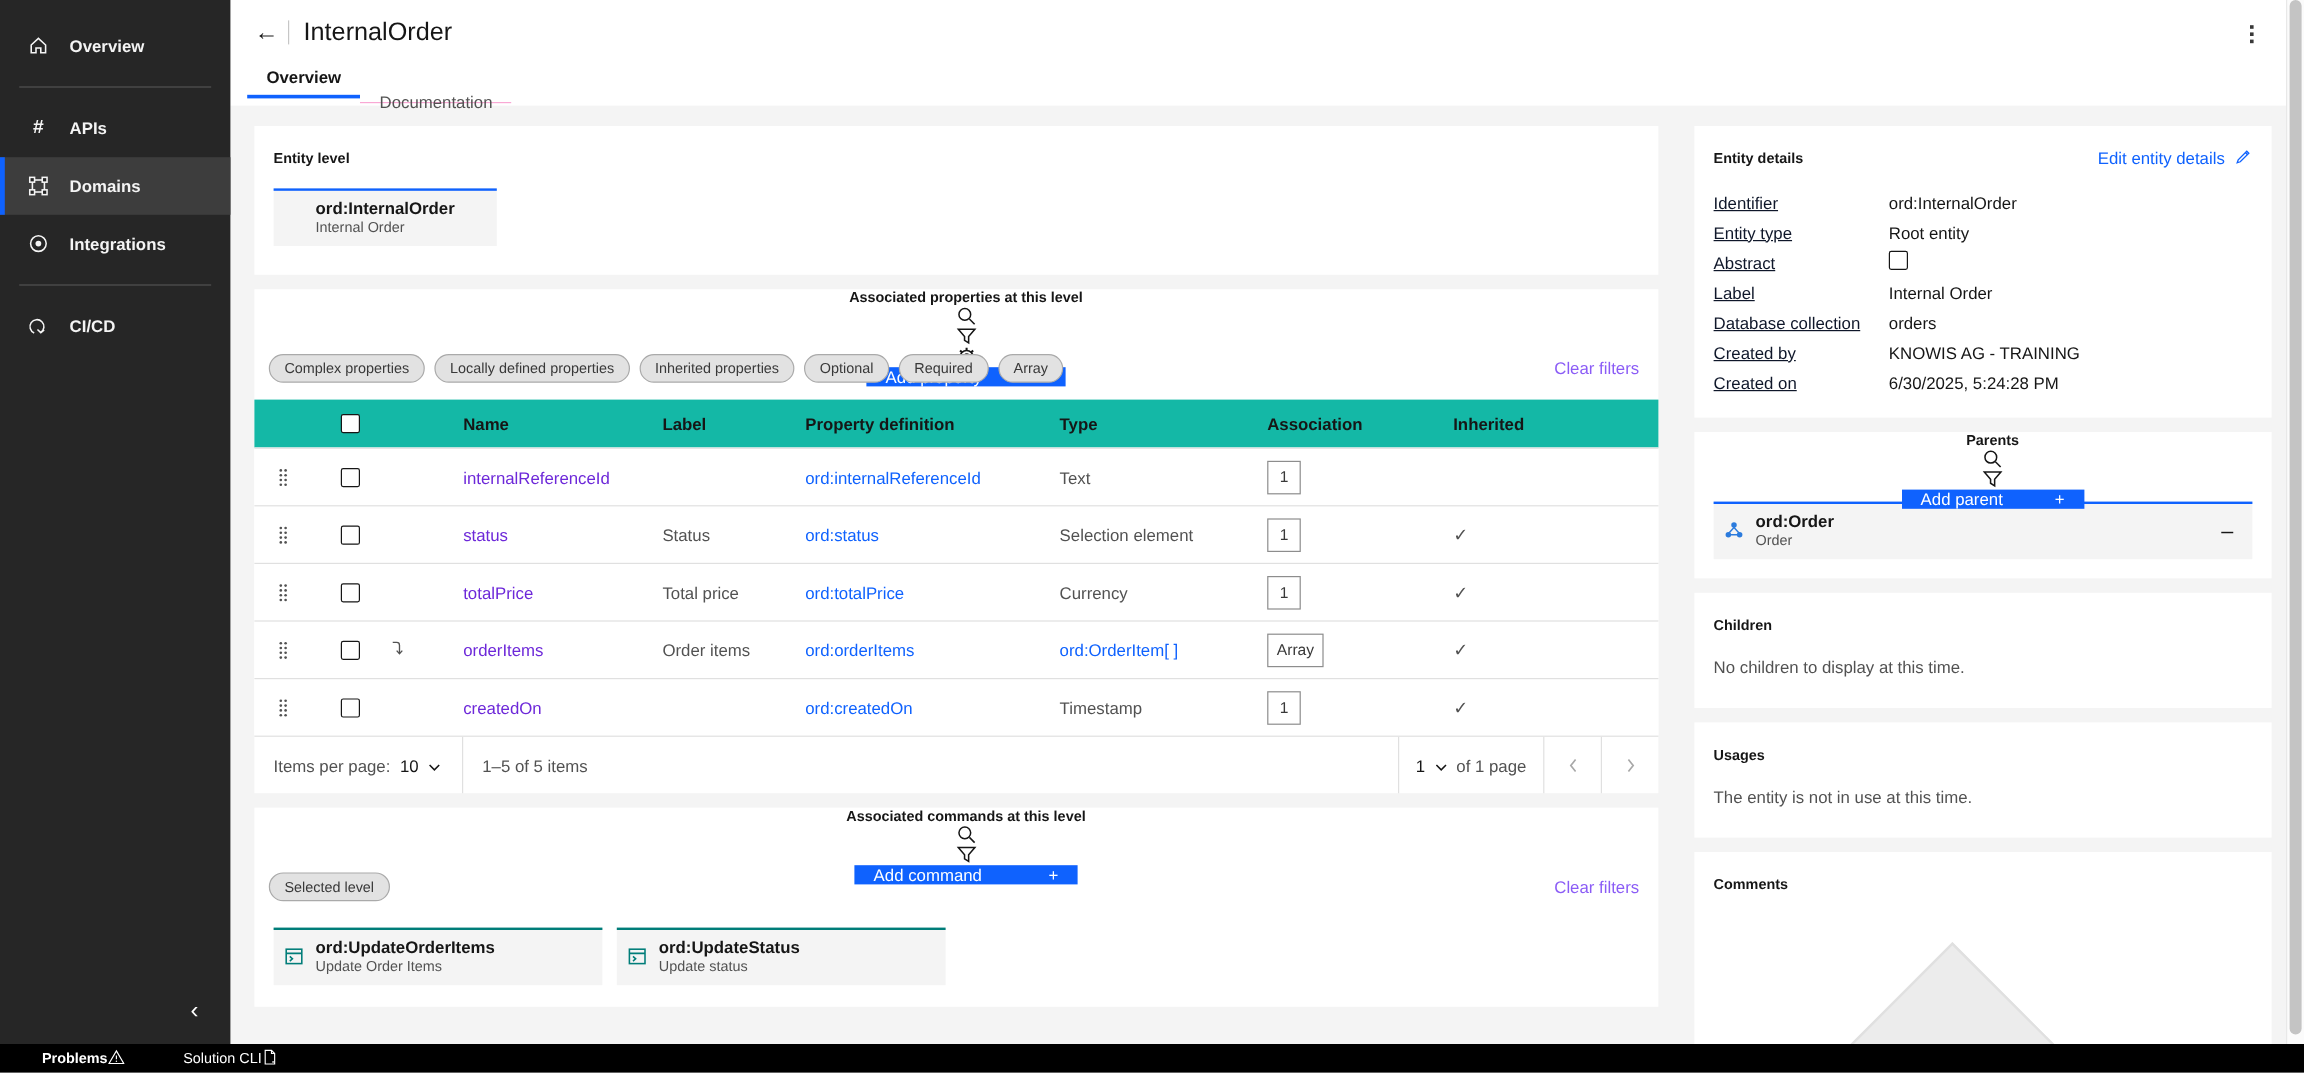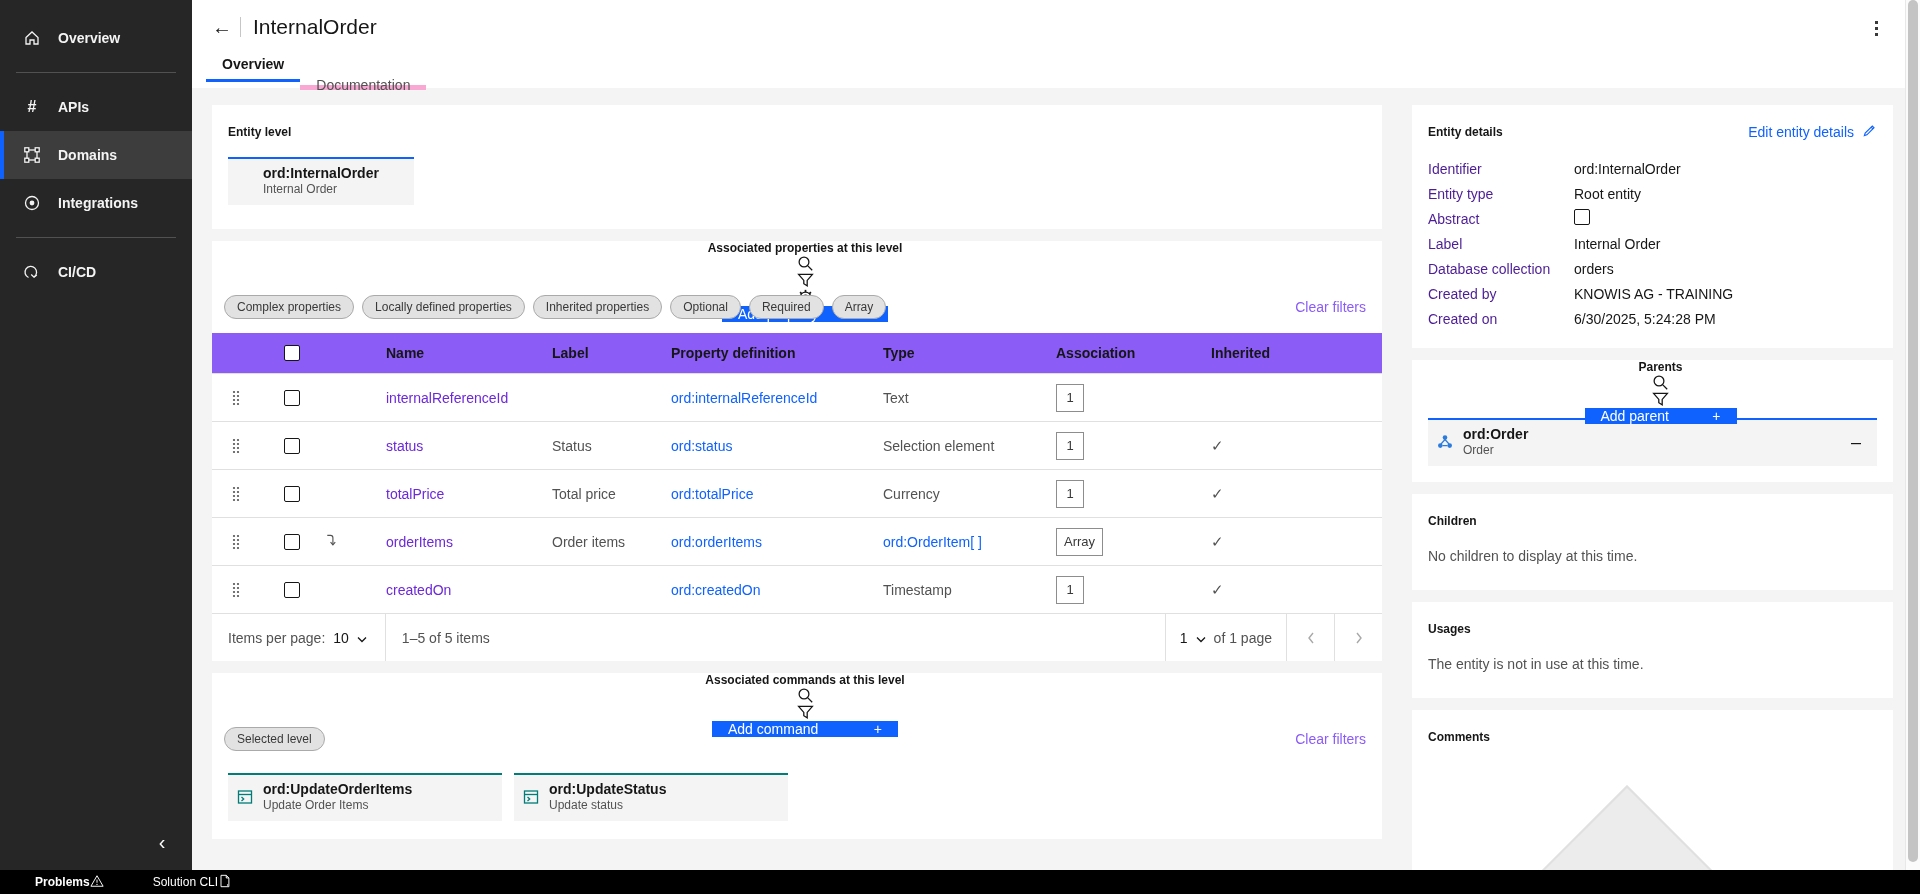--- a/index.html
+++ b/index.html
@@ -30,21 +30,21 @@
   .header-row { display:flex; align-items:center; height:48px; padding:6px 0 0 16px; }
   .back-btn { background:none; border:none; font-size:20px; color:#161616; cursor:pointer; width:28px; }
   .title-pipe { width:1px; height:20px; background:#c6c6c6; margin:0 12px 0 4px; }
   .page-title { font-size:21px; font-weight:400; color:#161616; }
   .kebab { position:absolute; right:34px; top:16px; width:20px; height:24px; display:flex; flex-direction:column;
            align-items:center; justify-content:center; gap:3px; background:none; border:none; cursor:pointer; }
   .kebab i { width:3px; height:3px; background:#393939; display:block; }
   .tabs { display:flex; padding-left:14px; height:34px; margin-top:0; }
   .tab { padding:0 16px; font-size:14px; color:#525252; display:flex; align-items:center; border-bottom:3px solid transparent; cursor:pointer; }
   .tab.active { color:#161616; font-weight:700; border-bottom:3px solid #0f62fe; }
-  .tab.inactive { border-bottom:5px solid #f9a8d4;margin-top:37px; }
+  .tab.inactive { border-bottom:1px solid #f9a8d4;margin-top:37px; }
 
   .content { position:absolute; top:88px; left:0; right:0; bottom:0; padding:17px 27px 0 20px; display:flex; gap:30px; overflow:hidden; }
   .col-left { width:1170px; flex:none; display:flex; flex-direction:column; gap:12px; }
   .col-right { flex:1; display:flex; flex-direction:column; gap:12px; }
   .card { background:#fff; }
   .card h2 { font-size:12px; font-weight:700; color:#161616; }
 
   
   .entity-card { padding:20px 16px 24px 16px; }
   .tile-row { display:flex; gap:12px; margin-top:18px; }
@@ -68,21 +68,21 @@
   .btn-add-command  { width:186px; }
   .btn-add-parent   { width:152px; }
 
   .tags-row { display:flex; align-items:center; gap:8px; padding:6px 16px 14px 12px; }
   .tag { background:#e2e2e2; border:1px solid #aaaaaa; border-radius:12px; height:24px; padding:0 12px;
          font-size:12px; color:#393939; display:flex; align-items:center; cursor:pointer; white-space:nowrap; }
   .clear-filters { margin-left:auto; color:#8b5cf6; font-size:14px; background:none; border:none; cursor:default; }
 
   
   .grid-row { display:grid; grid-template-columns:48px 48px 240px 119px 212px 173px 149px auto; align-items:center; }
-  .thead { background:#8b5cf6; height:40px; font-weight:700; font-size:14px; color:#161616; }
+  .thead { background:#14b8a6; height:40px; font-weight:700; font-size:14px; color:#161616; }
   .trow { height:48px; border-top:1px solid #e0e0e0; background:#fff; font-size:14px; color:#525252; }
   .cell { padding-left:4px; }
   .c-handle { display:flex; justify-content:center; padding-left:0; }
   .c-check { display:flex; padding-left:24px; }
   .c-name { position:relative; padding-left:78px; color:#6d28d9; }
   .thead .c-name { color:#161616; }
   .nested-arrow { position:absolute; left:16px; top:50%; transform:translateY(-50%); display:none; color:#525252; }
   .trow.nested .nested-arrow { display:block; }
   .cbx { width:16px; height:16px; border:1px solid #161616; border-radius:2px; background:#fff; display:inline-block; cursor:pointer; }
   .link { color:#0f62fe; text-decoration:none; cursor:pointer; }
@@ -103,21 +103,21 @@
   .pg-of { color:#525252; }
   .pg-nav { width:48px; border-left:1px solid #e0e0e0; background:none; display:flex; align-items:center; justify-content:center;
             color:#a8a8a8; border-top:none; border-right:none; border-bottom:none; cursor:default; }
 
   
   .details-card { padding:20px 16px 20px 16px; position:relative; }
   .edit-link { position:absolute; right:16px; top:18px; color:#0f62fe; font-size:14px; background:none; border:none;
                cursor:pointer; display:flex; align-items:center; gap:8px; }
   .fields { margin-top:20px; display:flex; flex-direction:column; gap:6px; }
   .field-row { display:grid; grid-template-columns:146px auto; min-height:19px; align-items:center; }
-  .field-label { color:#4c1d95; }
+  .field-label { color:#0f172a;text-decoration:underline; }
   .field-value { color:#161616; }
   .empty-card { padding:20px 16px 26px 16px; }
   .empty-card p { margin-top:20px; color:#525252; }
   .comments-card { flex:1; padding:20px 16px; position:relative; overflow:hidden; }
   .illustration { position:absolute; left:150px; bottom:-72px; width:130px; height:130px; background:#ececec;
                   transform:rotate(45deg); border:2px solid #e0e0e0; }
 
   
   .scrollbar { position:absolute; right:0; top:0; width:15px; height:870px; background:#fbfbfb; border-left:1px solid #e8e8e8; z-index:7; }
   .scroll-thumb { position:absolute; left:2px; right:2px; top:0; height:862px; background:#c4c4c4; border-radius:6px; cursor:pointer; }

